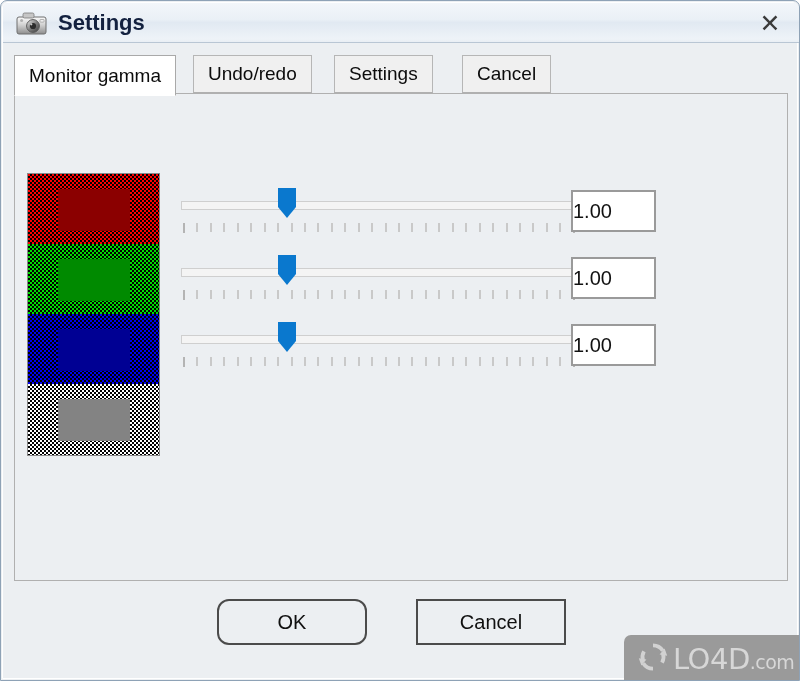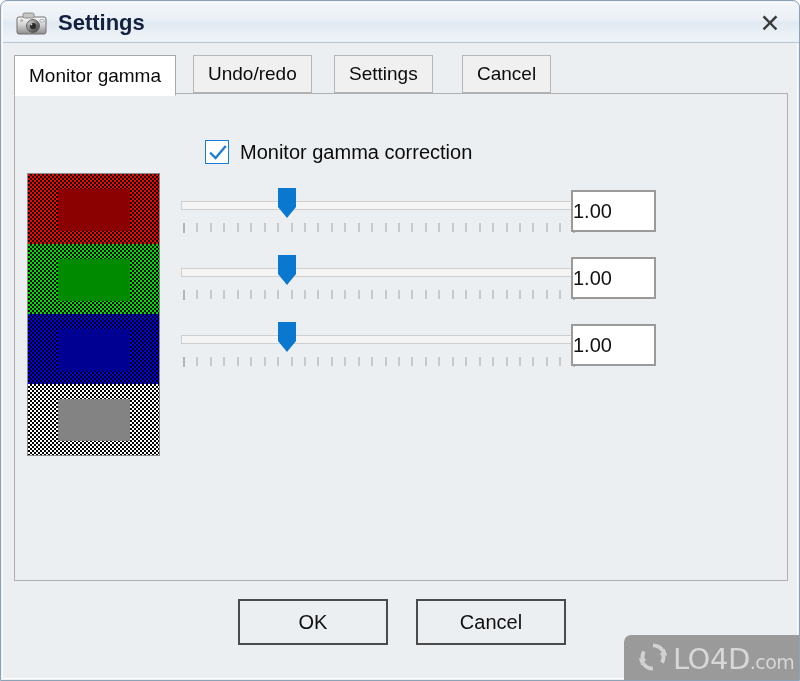--- a/index.html
+++ b/index.html
@@ -270,21 +270,21 @@
     width: 150px;
     background: #eceff2;
     border: 2px solid #4b4b4b;
     display: flex;
     align-items: center;
     justify-content: center;
     font-size: 20px;
     color: #101010;
     cursor: default;
   }
-  #ok-button     { left: 237px; top: 598px; }
+  #ok-button     { left: 216px; top: 598px; border-radius: 12px; }
   #cancel-button { left: 415px; top: 598px; }
 
   
   .watermark {
     position: absolute;
     left: 623px;
     top: 634px;
     width: 195px;
     height: 47px;
     background: #9a9a9a;
@@ -341,28 +341,20 @@
 
   <div class="tabstrip">
     <div class="tab active" style="left:0px;">Monitor gamma</div>
     <div class="tab" style="left:179px;">Undo/redo</div>
     <div class="tab" style="left:320px;">Settings</div>
     <div class="tab" style="left:448px;">Cancel</div>
   </div>
 
   <div class="tabpage">
 
-    <div class="cbrow">
-      <span class="cbox">
-        <svg width="20" height="20" viewBox="0 0 20 20">
-          <path d="M3 10.5 L7.6 15 L17 3.8" fill="none" stroke="#1a7fd4" stroke-width="2.3" stroke-linecap="square" stroke-linejoin="miter"></path>
-        </svg>
-      </span>
-      <span class="cblabel">Monitor gamma correction</span>
-    </div>
 
     <div class="swatch-frame">
       <div class="band" id="band-red">
           <div class="inner"></div>
         </div>
       <div class="band" id="band-green">
           <div class="inner"></div>
         </div>
       <div class="band" id="band-blue">
           <div class="inner"></div>

